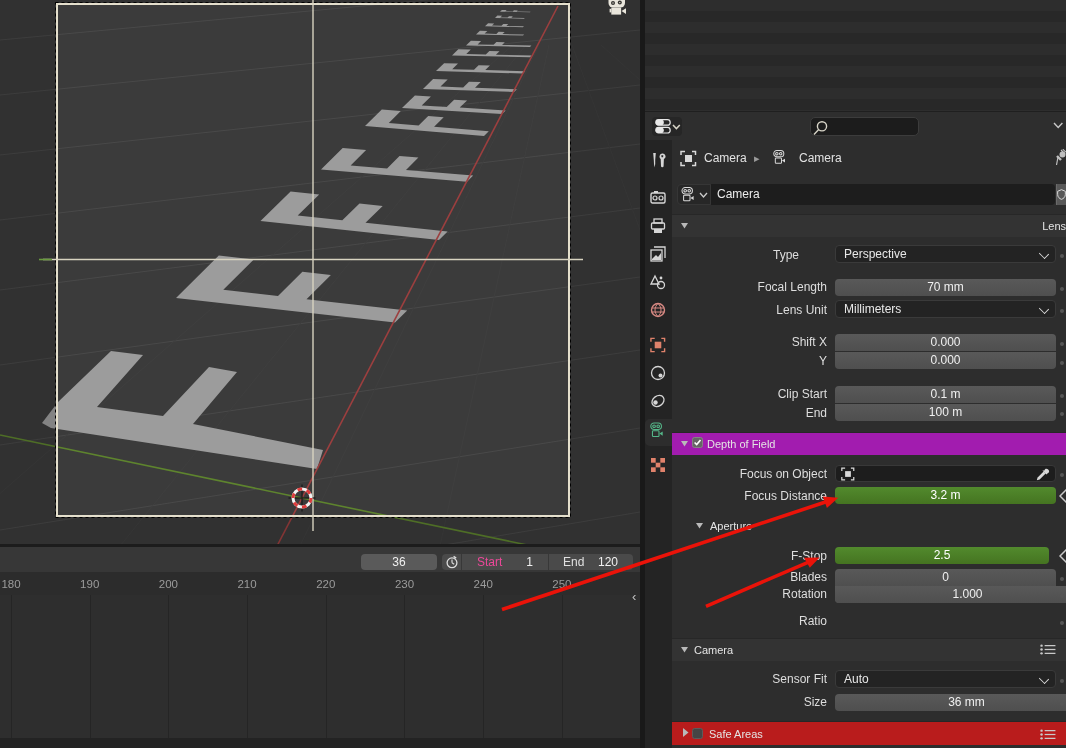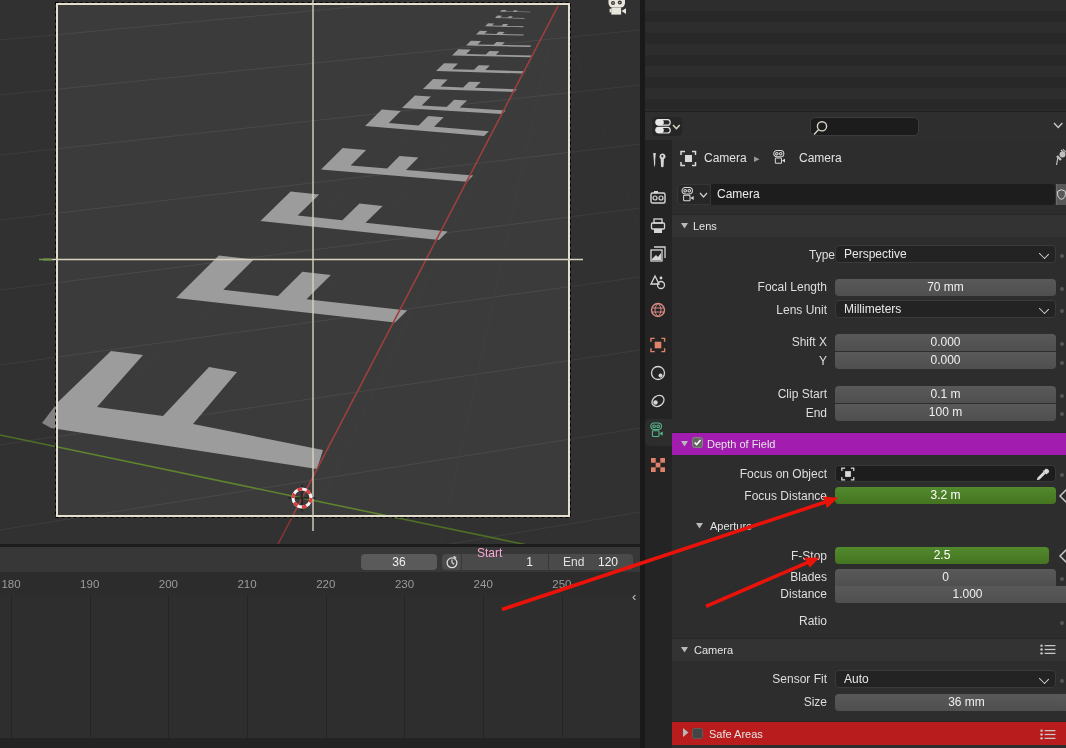--- a/index.html
+++ b/index.html
@@ -106,21 +106,21 @@
     <div class="abs fieldnum" style="left:361px;top:10px;width:76px;height:16px;line-height:16px;background:#5a5a5a;">36</div>
     <div class="abs" style="left:442px;top:10px;width:191px;height:16px;background:#4a4a4a;border-radius:4px;"></div>
     <div class="abs" style="left:461px;top:10px;width:1px;height:16px;background:#383838;"></div>
     <div class="abs" style="left:548px;top:10px;width:1px;height:16px;background:#383838;"></div>
     <svg class="abs" style="left:445px;top:11px" width="14" height="14" viewBox="0 0 14 14">
       <circle cx="7" cy="7.8" r="4.9" fill="none" stroke="#dcdcdc" stroke-width="1.3"></circle>
       <line x1="7" y1="7.8" x2="7" y2="4.6" stroke="#dcdcdc" stroke-width="1.2"></line>
       <line x1="7" y1="7.8" x2="9.2" y2="9.2" stroke="#dcdcdc" stroke-width="1.2"></line>
       <line x1="8.6" y1="1.4" x2="11.2" y2="3.2" stroke="#dcdcdc" stroke-width="1.4"></line>
     </svg>
-    <div class="abs" style="left:477px;top:1px;color:#f9a8d4;font-size:12px;line-height:16px;">Start</div>
+    <div class="abs" style="left:477px;top:10px;color:#ec4899;font-size:12px;line-height:16px;">Start</div>
     <div class="abs" style="left:519px;top:10px;width:14px;color:#f0f0f0;font-size:12px;line-height:16px;text-align:right;">1</div>
     <div class="abs" style="left:563px;top:10px;color:#e0e0e0;font-size:12px;line-height:16px;">End</div>
     <div class="abs" style="left:597px;top:10px;width:21px;color:#f0f0f0;font-size:12px;line-height:16px;text-align:right;">120</div>
 
     <div class="abs" style="left:0;top:28px;width:640px;height:23px;background:#2c2c2c;"></div>
     <svg class="abs" style="left:0;top:28px" width="640" height="170">
       <g font-family="Liberation Sans" font-size="11.5" fill="#9b9b9b" text-anchor="middle">
         <text x="11" y="16">180</text>
           <text x="89.7" y="16">190</text>
           <text x="168.4" y="16">200</text>
@@ -284,26 +284,26 @@
     </svg>
     <svg class="abs" style="left:699px;top:192px" width="10" height="8">
         <path d="M1,1 l3.5,4 l3.5,-4" fill="none" stroke="#cccccc" stroke-width="1.3"></path>
       </svg>
     <div class="abs" style="left:711px;top:184px;width:344px;height:21px;background:#1d1d1d;border-radius:0 4px 4px 0;color:#ececec;font-size:12px;line-height:21px;padding-left:6px;">Camera</div>
     <div class="abs" style="left:1056px;top:184px;width:10px;height:21px;background:#585858;border-left:1px solid #6a6a6a;"></div>
     <svg class="abs" style="left:1057px;top:186px" width="9" height="17" viewBox="0 0 14 17">
       <path d="M7,1 L13,3.5 V8.5 C13,12.5 10,15 7,16 C4,15 1,12.5 1,8.5 V3.5 Z" fill="none" stroke="#e6e6e6" stroke-width="1.4"></path>
     </svg>
 
-    <div class="phead" style="top:214px;height:23px;background:#333333;line-height:23px;padding-left:21px;border-top:1px solid #272727;">Lens</div>
+    <div class="phead" style="top:214px;height:23px;background:#333333;line-height:23px;padding-left:21px;border-top:1px solid #272727;text-align:right;">Lens</div>
     <svg class="abs" style="left:681px;top:222px" width="7" height="7">
         <path d="M0,1 H7 L3.5,6.5 Z" fill="#b9b9b9"></path>
       </svg>
 
-    <div class="lbl" style="left:680px;top:246px;width:155px;">Type</div>
+    <div class="lbl" style="left:644px;top:246px;width:155px;">Type</div>
     <div class="dropdown" style="left:835px;top:245px;width:221px;">Perspective</div>
 
     <div class="lbl" style="left:672px;top:278px;width:155px;">Focal Length</div>
     <div class="fieldnum" style="left:835px;top:279px;width:221px;">70 mm</div>
     <div class="lbl" style="left:672px;top:301px;width:155px;">Lens Unit</div>
     <div class="dropdown" style="left:835px;top:300px;width:221px;">Millimeters</div>
 
     <div class="lbl" style="left:672px;top:333px;width:155px;">Shift X</div>
     <div class="fieldnum" style="left:835px;top:334px;width:221px;border-radius:4px 4px 0 0;">0.000</div>
     <div class="lbl" style="left:672px;top:352px;width:155px;">Y</div>
@@ -349,21 +349,21 @@
         <path d="M0,1 H7 L3.5,6.5 Z" fill="#b9b9b9"></path>
       </svg>
 
     <div class="lbl" style="left:672px;top:547px;width:155px;">F-Stop</div>
     <div class="fieldgreen" style="left:835px;top:547px;width:214px;">2.5</div>
     <svg class="abs" style="left:1059px;top:549px" width="8" height="14">
         <path d="M7.5,0.5 L1,7 L7.5,13.5" fill="none" stroke="#c9c9c9" stroke-width="1.5"></path>
       </svg>
     <div class="lbl" style="left:672px;top:568px;width:155px;">Blades</div>
     <div class="fieldnum" style="left:835px;top:569px;width:221px;border-radius:4px 4px 0 0;">0</div>
-    <div class="lbl" style="left:672px;top:585px;width:155px;">Distance</div>
+    <div class="lbl" style="left:672px;top:585px;width:155px;">Rotation</div>
     <div class="fieldnum" style="left:835px;top:586px;width:221px;border-radius:0 0 4px 4px;">0°</div>
     <div class="lbl" style="left:672px;top:612px;width:155px;">Ratio</div>
     <div class="fieldnum" style="left:835px;top:586px;width:265px;">1.000</div>
 
     <div class="phead" style="top:638px;height:23px;background:#333333;line-height:23px;padding-left:22px;border-top:1px solid #272727;">Camera</div>
     <svg class="abs" style="left:681px;top:646px" width="7" height="7">
         <path d="M0,1 H7 L3.5,6.5 Z" fill="#b9b9b9"></path>
       </svg>
     <svg class="abs" style="left:1040px;top:643px" width="17" height="13" viewBox="0 0 22 14">
       <g fill="#c9c9c9">

